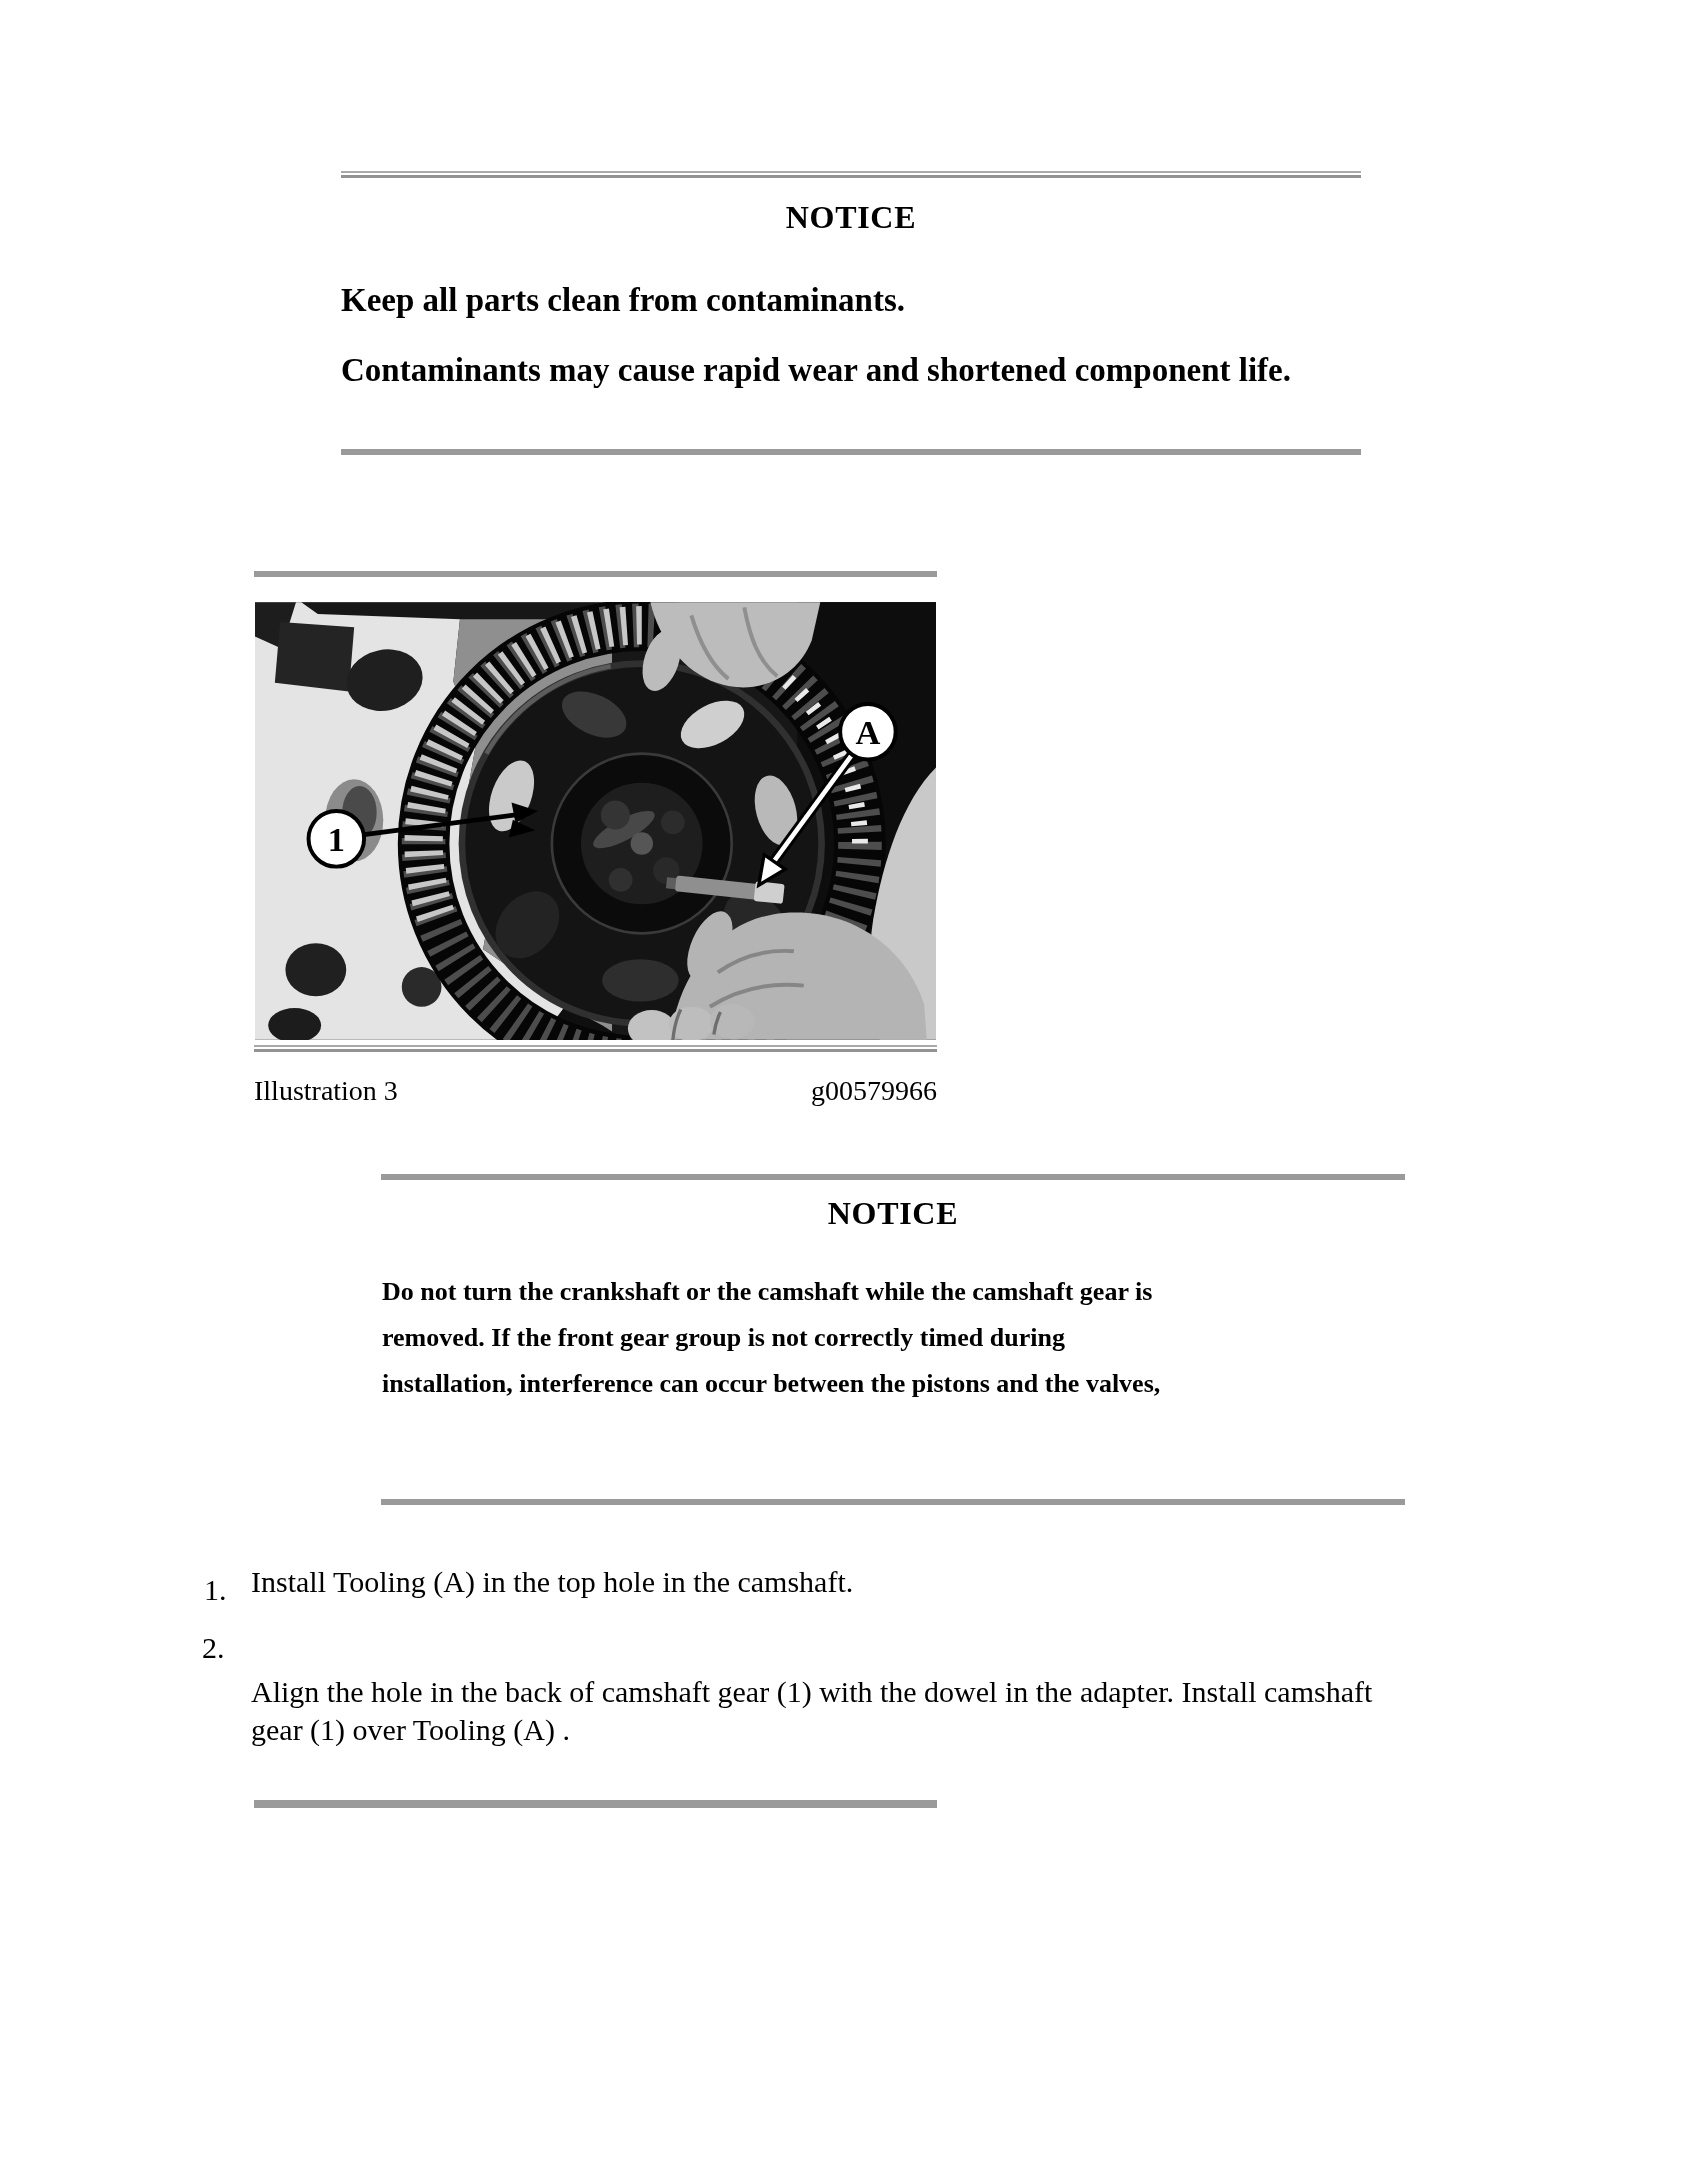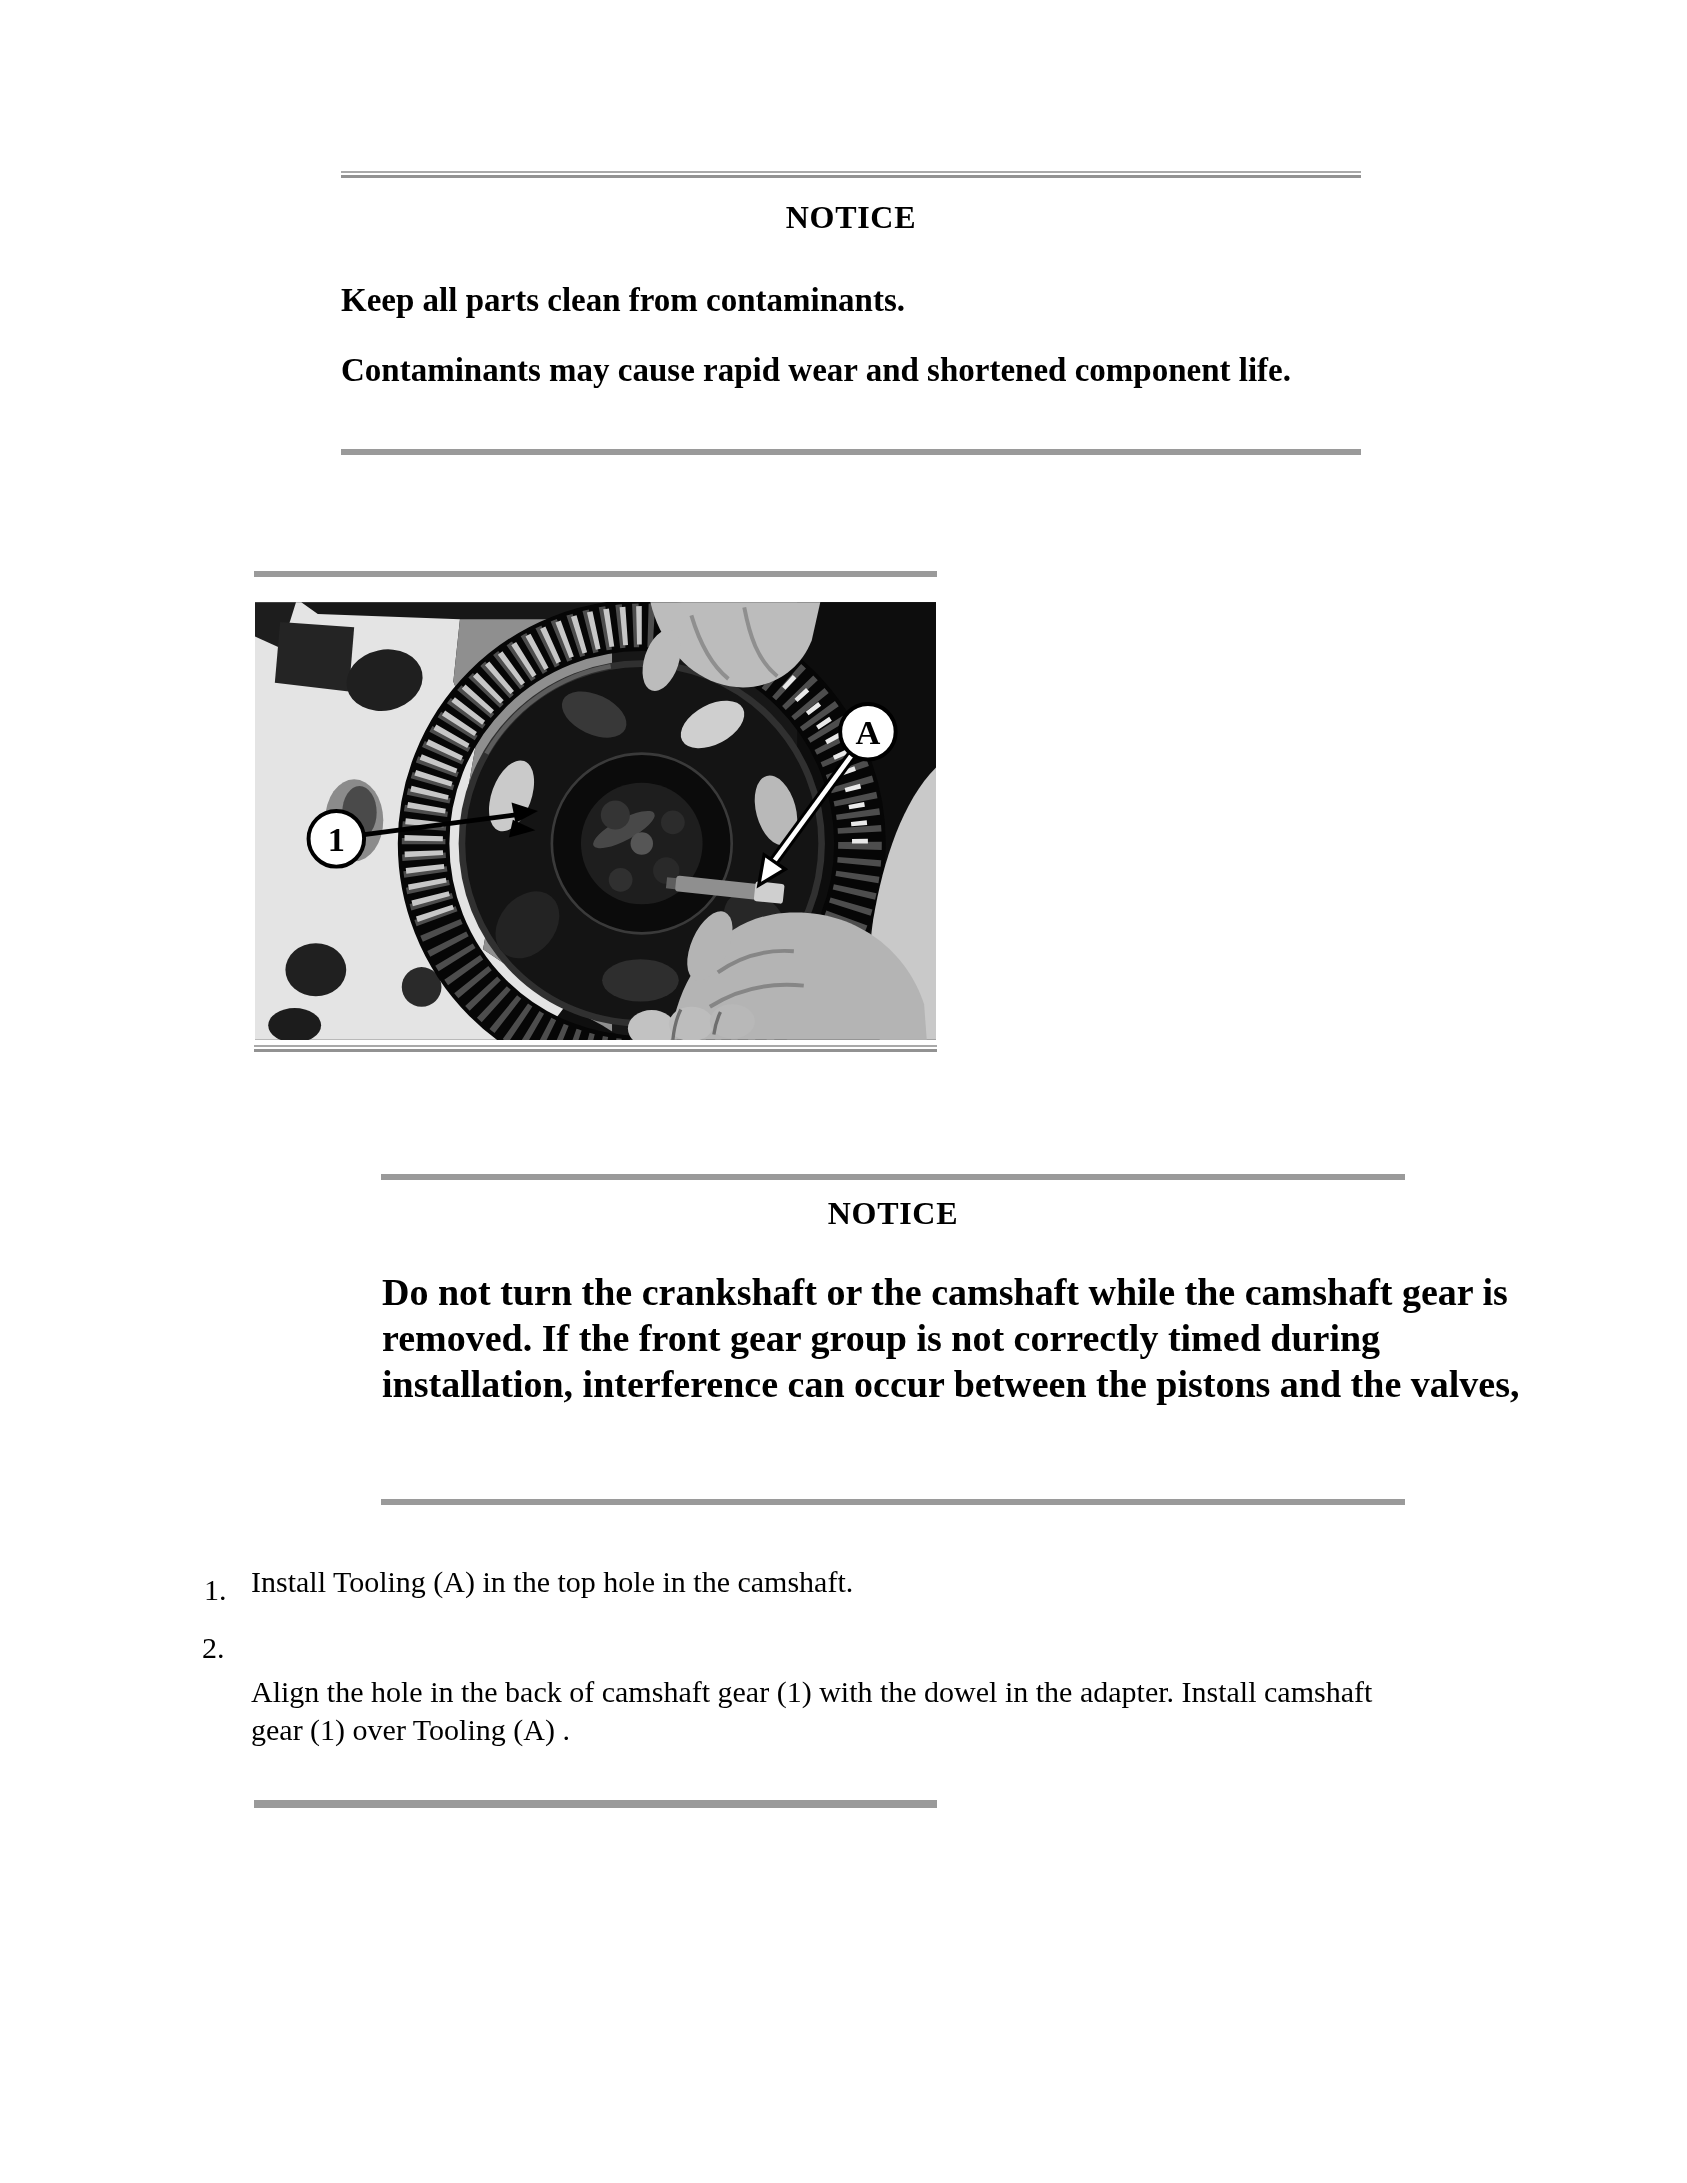--- a/index.html
+++ b/index.html
@@ -33,21 +33,21 @@
   }
   .body-bold{
     position:absolute;
     font-weight:bold;
     font-size:33px;
     line-height:1;
   }
   .notice-body{
     position:absolute;
     font-weight:bold;
-    font-size:38px;
+    font-size:26px;
     line-height:46px;
   }
   .caption-row{
     position:absolute;
     display:flex;
     justify-content:space-between;
     font-size:28px;
     line-height:1;
   }
   .step-num{
@@ -169,20 +169,24 @@
       <line x1="902" y1="232" x2="782" y2="396" stroke="#000000" stroke-width="16"></line>
       <line x1="902" y1="232" x2="782" y2="396" stroke="#ffffff" stroke-width="7"></line>
       <polygon points="762,428 770,382 802,404" fill="#ffffff" stroke="#000000" stroke-width="5"></polygon>
       <circle cx="927" cy="196" r="42" fill="#ffffff" stroke="#000000" stroke-width="6"></circle>
       <text class="callout-text" x="927" y="215" text-anchor="middle" fill="#000000">A</text>
     </g>
   </svg>
 
   <div class="rule double" style="left:254px;top:1045px;width:683px;"></div>
 
+  <div class="caption-row" style="left:254px;top:1077px;width:683px;">
+    <span class="nowrap">Illustration 3</span>
+    <span class="nowrap">g00579966</span>
+  </div>
 
   <div class="rule" style="left:381px;top:1174px;width:1024px;"></div>
 
   <div class="notice-title" style="left:381px;top:1197px;width:1024px;">NOTICE</div>
 
   <div class="notice-body" style="left:382px;top:1269px;width:992px;">
     <div class="nowrap">Do not turn the crankshaft or the camshaft while the camshaft gear is</div>
     <div class="nowrap">removed. If the front gear group is not correctly timed during</div>
     <div class="nowrap">installation, interference can occur between the pistons and the valves,</div>
   </div>

